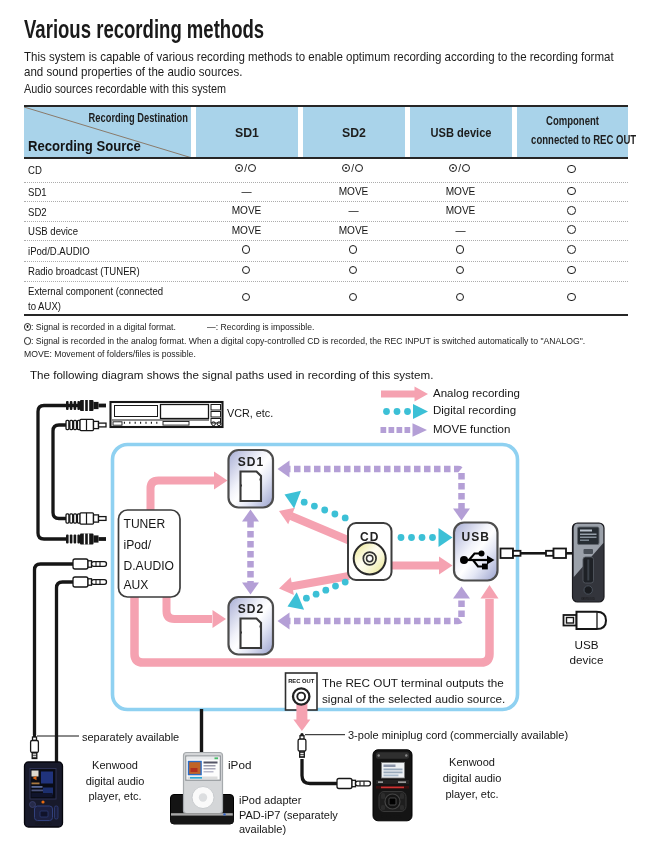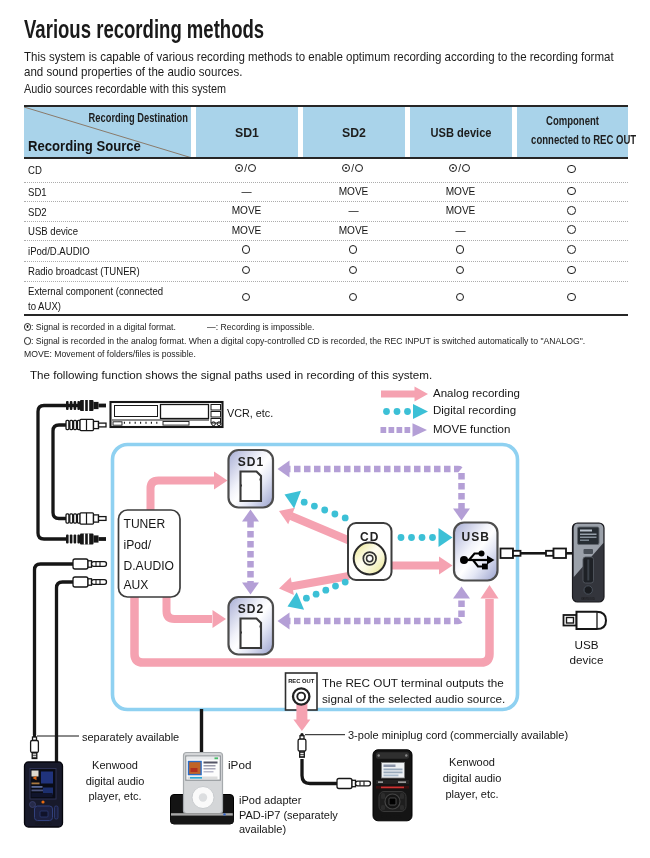--- a/index.html
+++ b/index.html
@@ -136,21 +136,21 @@
 <div class="sep" style="top:201.3px"></div>
 <div class="sep" style="top:220.7px"></div>
 <div class="sep" style="top:240px"></div>
 <div class="sep" style="top:260.5px"></div>
 <div class="sep" style="top:280.5px"></div>
 <div class="hline" style="top:314px"></div>
 
 <div class="fn" style="top:321px"><span class="d"></span>: Signal is recorded in a digital format.&nbsp;&nbsp;&nbsp;&nbsp;&nbsp;&nbsp;&nbsp;&nbsp;&nbsp;&nbsp;&nbsp;&nbsp;&nbsp;—: Recording is impossible.</div>
 <div class="fn" style="top:335px"><span class="c"></span>: Signal is recorded in the analog format. When a digital copy-controlled CD is recorded, the REC INPUT is switched automatically to "ANALOG".</div>
 <div class="fn" style="top:347.5px">MOVE: Movement of folders/files is possible.</div>
-<div class="dia">The following function shows the signal paths used in recording of this system.</div>
+<div class="dia">The following diagram shows the signal paths used in recording of this system.</div>
 
 <svg class="abs" style="left:0;top:0" width="650" height="858" viewBox="0 0 650 858">
 <defs>
 <linearGradient id="met" x1="0" y1="0" x2="1" y2="1">
 <stop offset="0" stop-color="#a6acd4"></stop>
         <stop offset="0.4" stop-color="#f2f3fa"></stop>
 <stop offset="0.52" stop-color="#ffffff"></stop>
         <stop offset="0.68" stop-color="#e4e7f5"></stop>
 <stop offset="1" stop-color="#99a1cd"></stop>
 </linearGradient>

